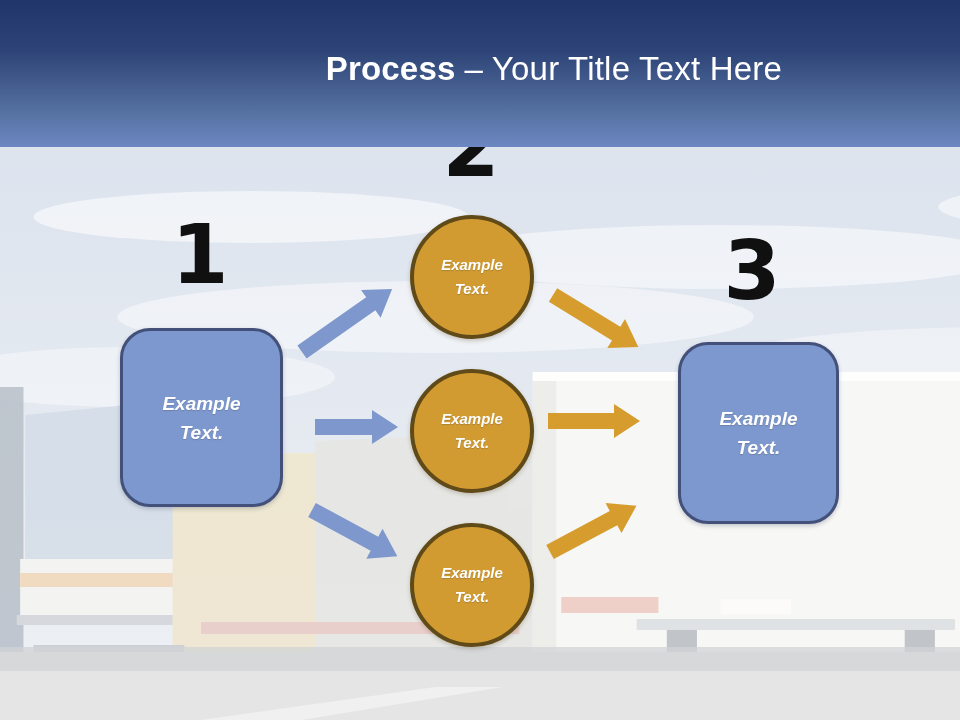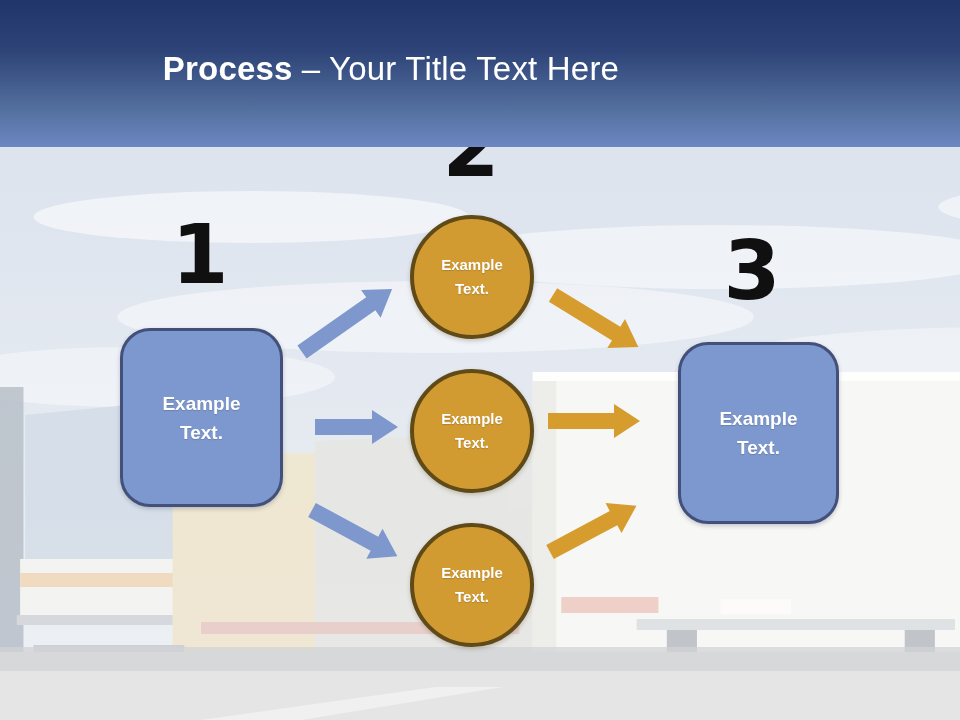--- a/index.html
+++ b/index.html
@@ -6,21 +6,21 @@
   .slide{
     position:relative;width:960px;height:720px;overflow:hidden;background:#fff;
     font-family:"Liberation Sans",sans-serif;
   }
   
   .header-band{
     position:absolute;left:0;top:0;width:960px;height:147px;z-index:4;
     background:linear-gradient(180deg,#20366a 0%,#2e4478 35%,#54709f 75%,#6d87c3 100%);
   }
   .slide-title{
-    position:absolute;left:0;top:50px;width:782px;text-align:center;
+    position:absolute;left:0;top:50px;width:782px;text-align:right;
     color:#ffffff;font-size:33px;letter-spacing:.2px;white-space:nowrap;
   }
   .slide-title .t-bold{font-weight:700;}
   .slide-title .t-reg{font-weight:400;margin-left:9px;}
   
   .photo-layer{position:absolute;left:0;top:147px;width:960px;height:573px;z-index:0;}
   .photo-fade{position:absolute;left:0;top:0;width:100%;height:100%;background:rgba(255,255,255,.38);}
   
   .arrow-layer{position:absolute;left:0;top:0;width:960px;height:720px;z-index:2;}
   .step-number{
@@ -34,21 +34,21 @@
     display:flex;align-items:center;justify-content:center;
     box-shadow:0 2px 4px rgba(40,50,80,.25);
   }
   .proc-circle{
     position:absolute;z-index:3;width:124px;height:124px;border-radius:50%;
     background:#d29b31;border:4px solid #5f4a18;box-sizing:border-box;
     display:flex;align-items:center;justify-content:center;
     box-shadow:0 2px 4px rgba(80,60,20,.25);
   }
   .shape-label{
-    color:#ffffff;font-weight:700;text-align:center;
+    color:#ffffff;font-weight:700;font-style:italic;text-align:center;
     text-shadow:0 1px 1px rgba(60,60,60,.25);
   }
   .proc-box .shape-label{font-size:19px;line-height:29px;width:110px;}
   .proc-circle .shape-label{font-size:15px;line-height:24px;width:86px;}
   #box-1{left:120px;top:328px;width:157px;height:173px;}
   #box-3{left:678px;top:342px;width:155px;height:176px;}
   #circle-top{left:410px;top:215px;}
   #circle-mid{left:410px;top:369px;}
   #circle-bot{left:410px;top:523px;}
   #num-1{left:155px;top:213px;}

